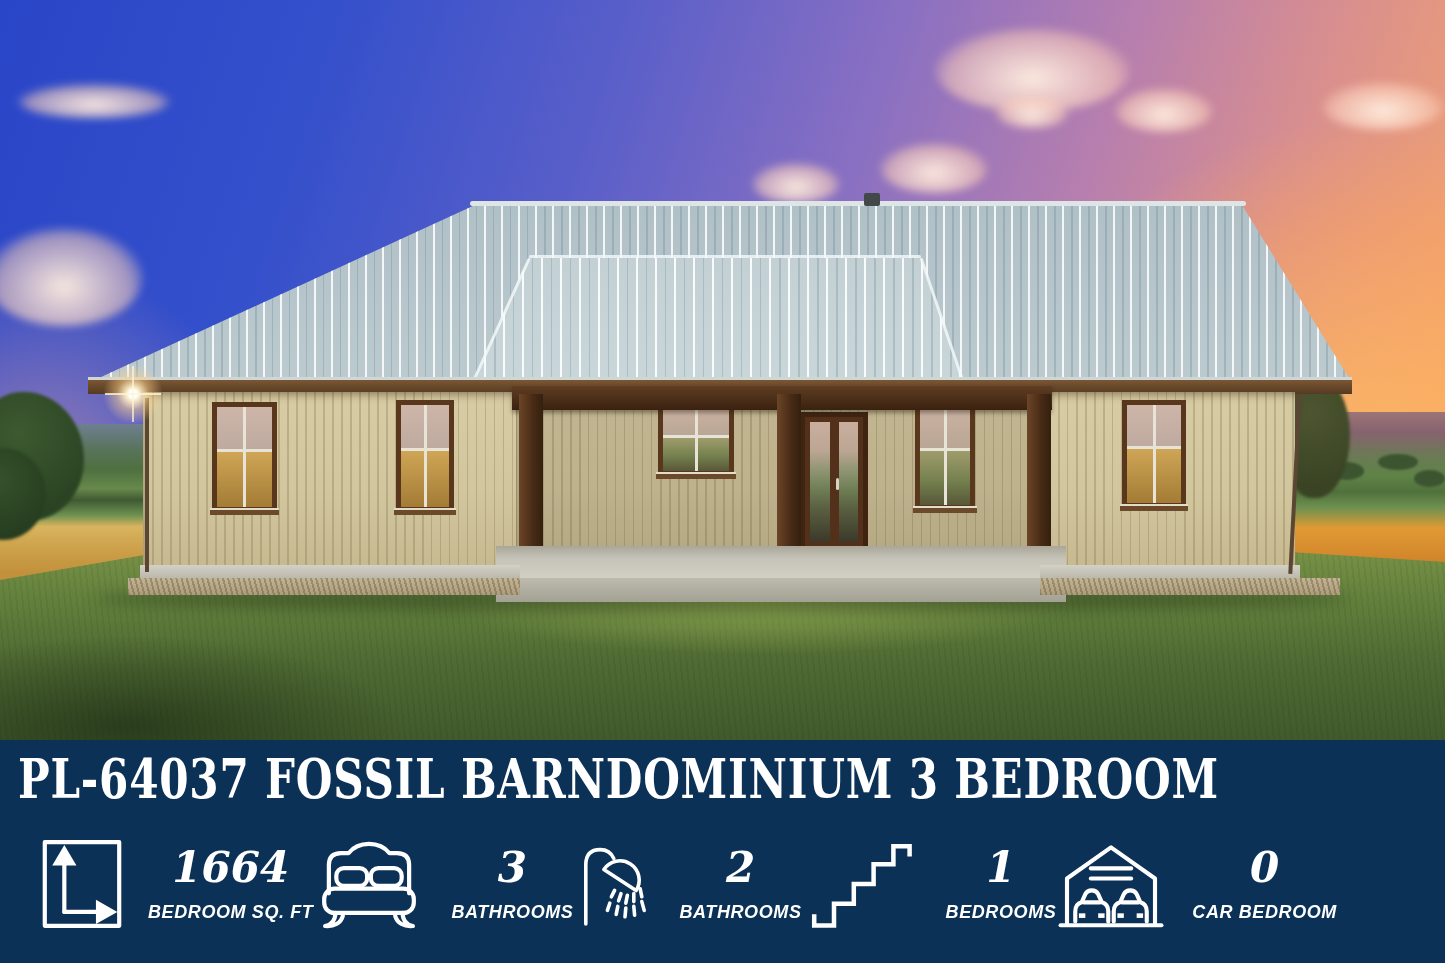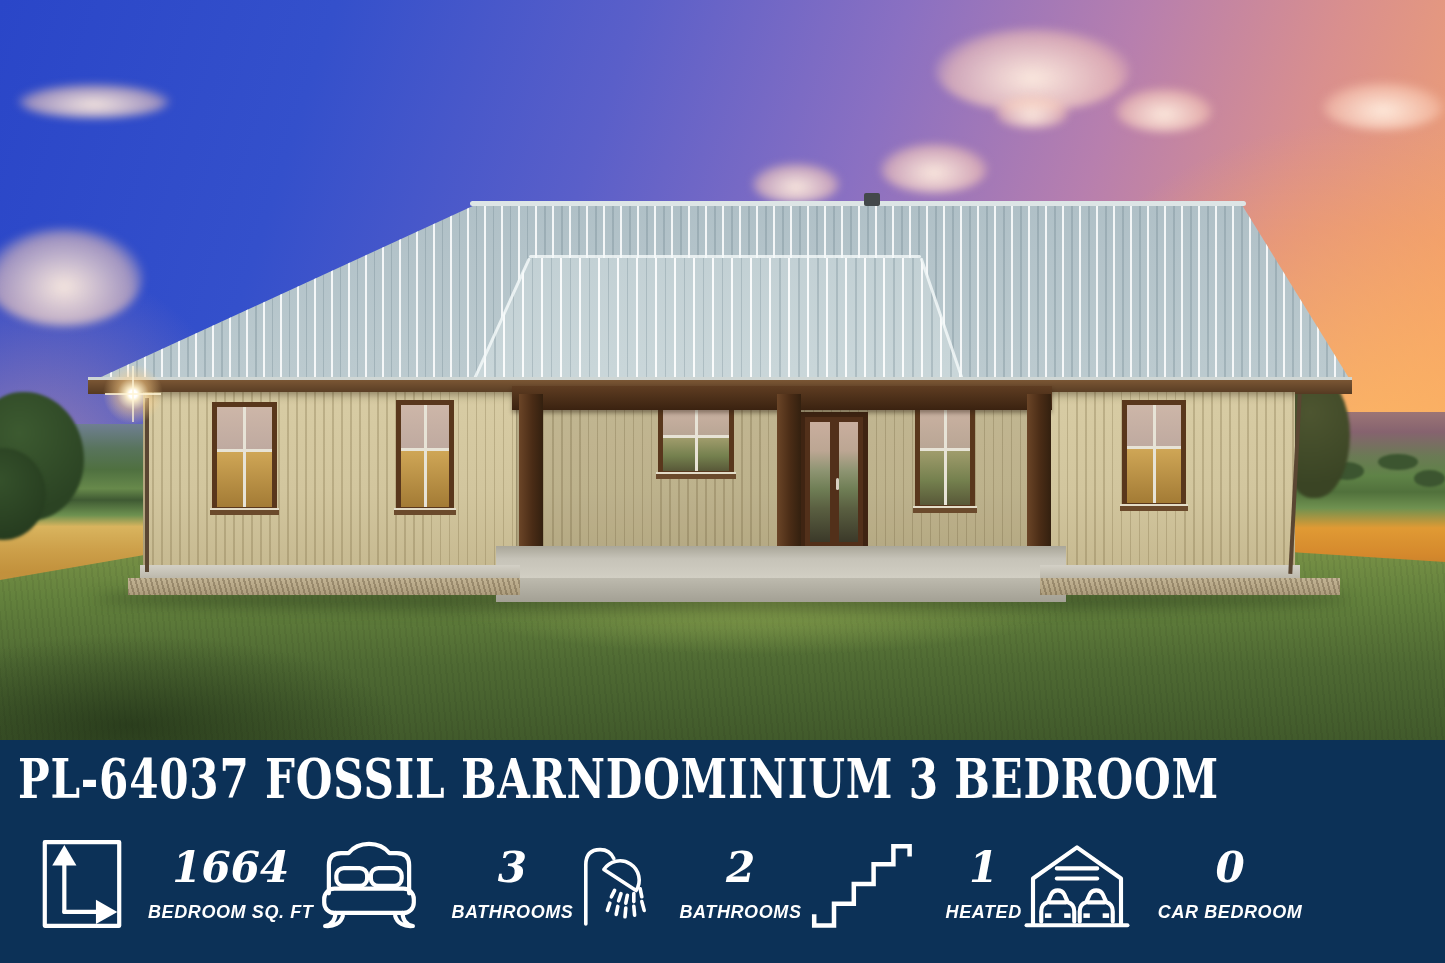--- a/index.html
+++ b/index.html
@@ -285,21 +285,21 @@
           <div class="lbl">BATHROOMS</div>
         </div>
       </div>
 
       <div class="stat">
         <svg width="118" height="90" viewBox="0 0 120 100">
           <path class="icq" d="M8 86 V96 H30 V72 H52 V50 H74 V28 H96 V8 H114 V17"></path>
         </svg>
         <div class="txt">
           <div class="num">1</div>
-          <div class="lbl">HEATED</div>
+          <div class="lbl">BEDROOMS</div>
         </div>
       </div>
 
       <div class="stat">
         <svg width="110" height="92" viewBox="0 0 120 100">
           <path class="ic" d="M12 93 V44 L60 10 L108 44 V93"></path>
           <path class="ic" d="M38 33 H82" stroke-width="5"></path>
           <path class="ic" d="M38 44 H82" stroke-width="5"></path>
           <path class="ic" d="M21 91 V80 Q21 72 28 70 L32 61 Q34 57 39 57 Q44 57 46 61 L50 70 Q57 72 57 80 V91"></path>
           <path class="ic" d="M30 70 H48" stroke-width="3.5"></path>

